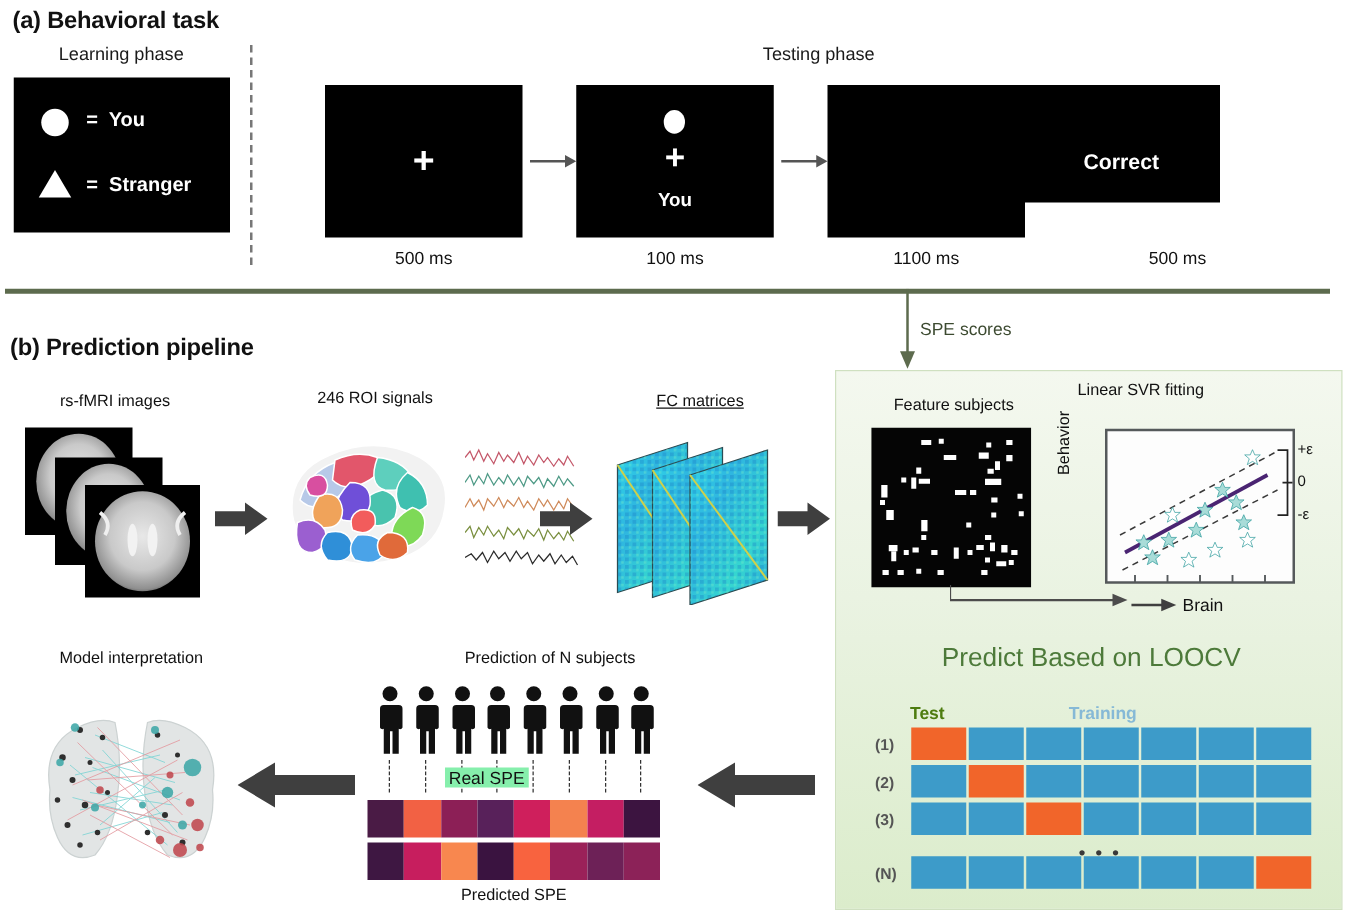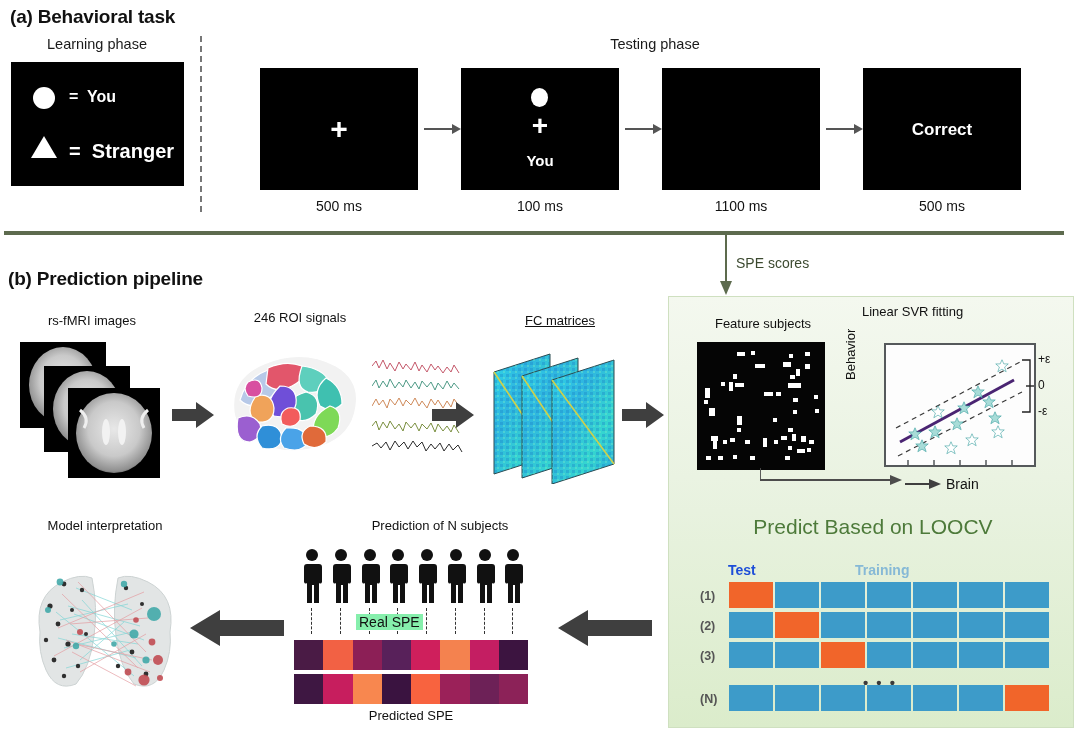--- a/index.html
+++ b/index.html
@@ -40,21 +40,21 @@
 
 <div class="abs lbl" style="left:32px;top:36px;width:130px;text-align:center;">Learning phase</div>
 
 <div class="screen" style="left:11px;top:62px;width:173px;height:124px;">
   <div class="white-circle" style="left:22px;top:25px;width:22px;height:22px;"></div>
   <div class="scr-txt" style="left:58px;top:26px;font-size:16px;">
     <span>=</span>&nbsp;
     <span>You</span>
   </div>
   <div class="white-tri" style="left:20px;top:74px;"></div>
-  <div class="scr-txt" style="left:58px;top:78px;font-size:20px;">
+  <div class="scr-txt" style="left:58px;top:78px;font-size:16px;">
     <span>=</span>&nbsp;
     <span>Stranger</span>
   </div>
 </div>
 
 <div class="vdash" style="left:200px;top:36px;height:176px;"></div>
 
 <div class="abs lbl" style="left:560px;top:36px;width:190px;text-align:center;">Testing phase</div>
 
 <div class="screen" style="left:260px;top:68px;width:158px;height:122px;">
@@ -74,21 +74,21 @@
 
 <div class="arrow-line" style="left:625px;top:128px;width:30px;"></div>
 <div class="arrow-head" style="left:653px;top:124px;"></div>
 
 <div class="screen" style="left:662px;top:68px;width:158px;height:122px;"></div>
 <div class="dur" style="left:662px;top:198px;width:158px;">1100 ms</div>
 
 <div class="arrow-line" style="left:826px;top:128px;width:30px;"></div>
 <div class="arrow-head" style="left:854px;top:124px;"></div>
 
-<div class="screen" style="left:863px;top:68px;width:158px;height:122px;">
+<div class="screen" style="left:818px;top:68px;width:158px;height:94px;">
   <div class="scr-txt" style="left:0;top:52px;width:158px;text-align:center;font-size:17px;">Correct</div>
 </div>
 <div class="dur" style="left:863px;top:198px;width:158px;">500 ms</div>
 
 <div class="hr-olive" style="left:4px;top:231px;width:1060px;"></div>
 
 <svg class="abs" style="left:712px;top:231px;" width="40" height="68">
   <line x1="14" y1="0" x2="14" y2="52" stroke="#5d6b4e" stroke-width="2"></line>
   <polygon points="14,64 8,50 20,50" fill="#5d6b4e"></polygon>
 </svg>
@@ -316,21 +316,21 @@
 </svg>
 <div class="abs" style="left:946px;top:476px;font-size:14px;">Brain</div>
 
 <svg class="abs" style="left:760px;top:468px;" width="150" height="20">
   <path d="M0 0 L0 12 L132 12" stroke="#4c4c4c" stroke-width="1.8" fill="none"></path>
   <polygon points="142,12 130,7 130,17" fill="#4c4c4c"></polygon>
 </svg>
 
 <div class="loocv-title" style="left:688px;top:515px;width:370px;text-align:center;">Predict Based on LOOCV</div>
 
-<div class="abs" style="left:728px;top:562px;font-size:14px;font-weight:bold;color:#1d4ed8;">Test</div>
+<div class="abs" style="left:728px;top:562px;font-size:14px;font-weight:bold;color:#4d7c0f;">Test</div>
 <div class="abs" style="left:855px;top:562px;font-size:14px;font-weight:bold;color:#86b9d6;">Training</div>
 
 <div class="abs" style="left:700px;top:582px;width:350px;height:130px;">
   <div class="rowlab" style="left:0;top:7px;">(1)</div>
   <div class="rowlab" style="left:0;top:37px;">(2)</div>
   <div class="rowlab" style="left:0;top:67px;">(3)</div>
   <div class="rowlab" style="left:0;top:110px;">(N)</div>
   <div id="loocv-rows">
       <div class="cell" style="left: 29px; top: 0px; width: 44px; height: 26px; background: rgb(241, 101, 42);"></div>
       <div class="cell" style="left: 75px; top: 0px; width: 44px; height: 26px; background: rgb(61, 155, 201);"></div>

